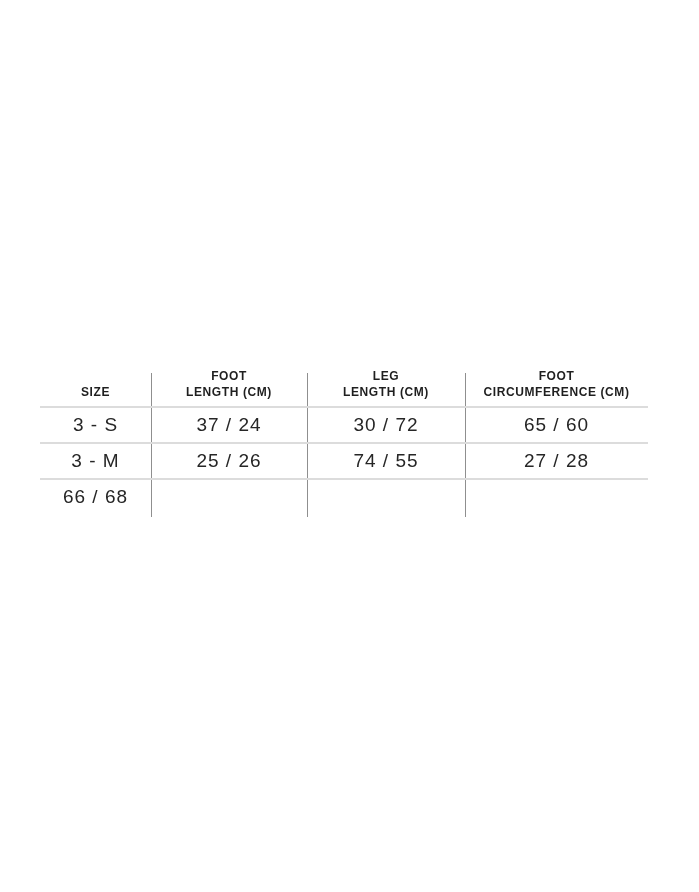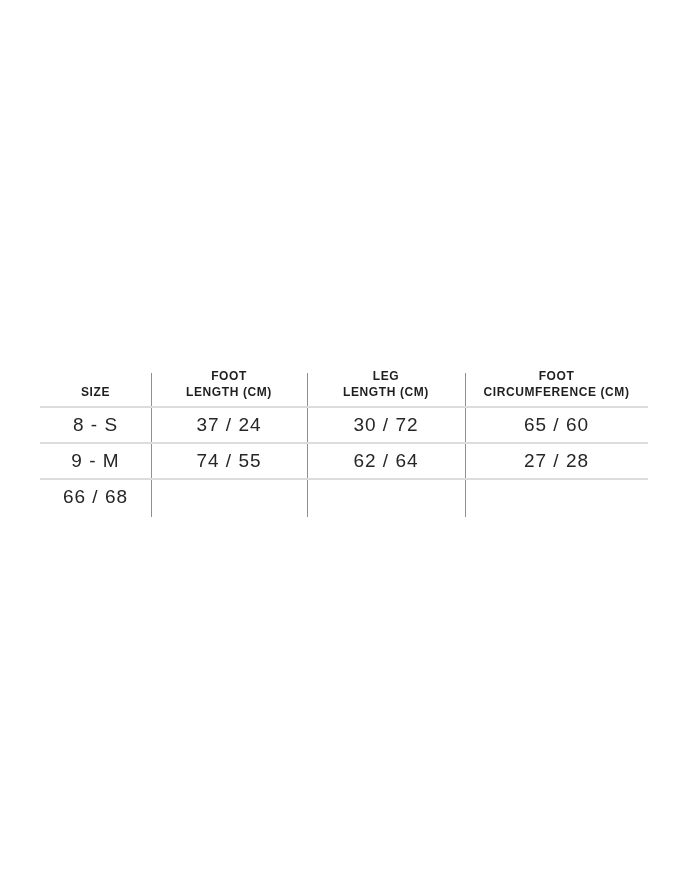--- a/index.html
+++ b/index.html
@@ -90,28 +90,28 @@
     </div>
     <div class="cell header">
       <span>LEG</span>
       <span>LENGTH (CM)</span>
     </div>
     <div class="cell header">
       <span>FOOT</span>
       <span>CIRCUMFERENCE (CM)</span>
     </div>
 
-    <div class="cell body">8 - S</div>
+    <div class="cell body">3 - S</div>
     <div class="cell body">37 / 24</div>
     <div class="cell body">30 / 72</div>
     <div class="cell body">65 / 60</div>
 
-    <div class="cell body">9 - M</div>
+    <div class="cell body">3 - M</div>
+    <div class="cell body">25 / 26</div>
     <div class="cell body">74 / 55</div>
-    <div class="cell body">62 / 64</div>
 
     <div class="cell body">27 / 28</div>
     <div class="cell body">66 / 68</div>
   </div>
 
   <div class="vline vline-1"></div>
   <div class="vline vline-2"></div>
   <div class="vline vline-3"></div>
   <div class="hline hline-1"></div>
   <div class="hline hline-2"></div>

